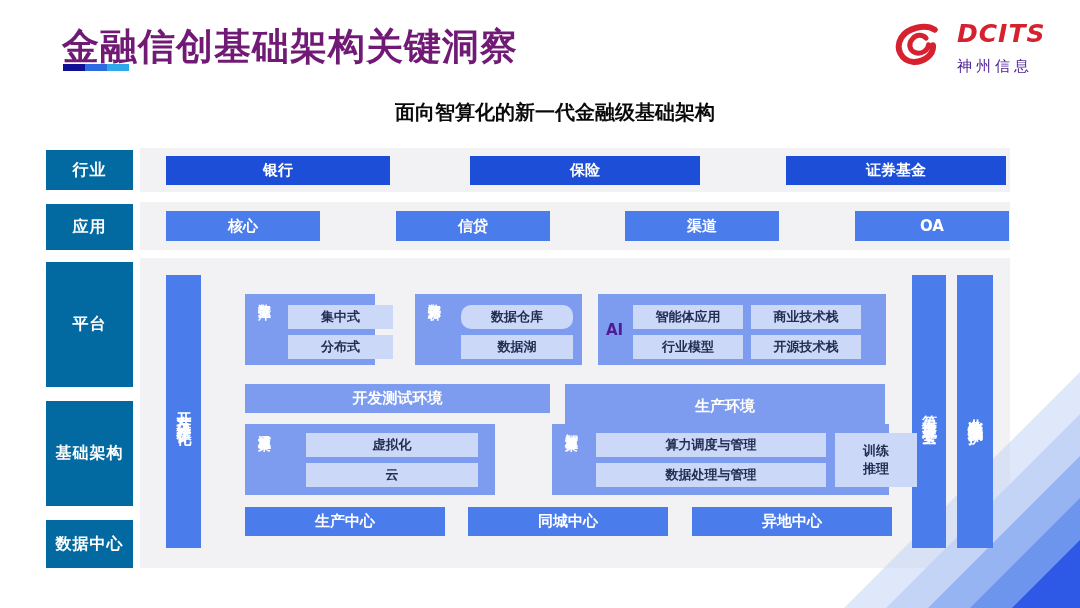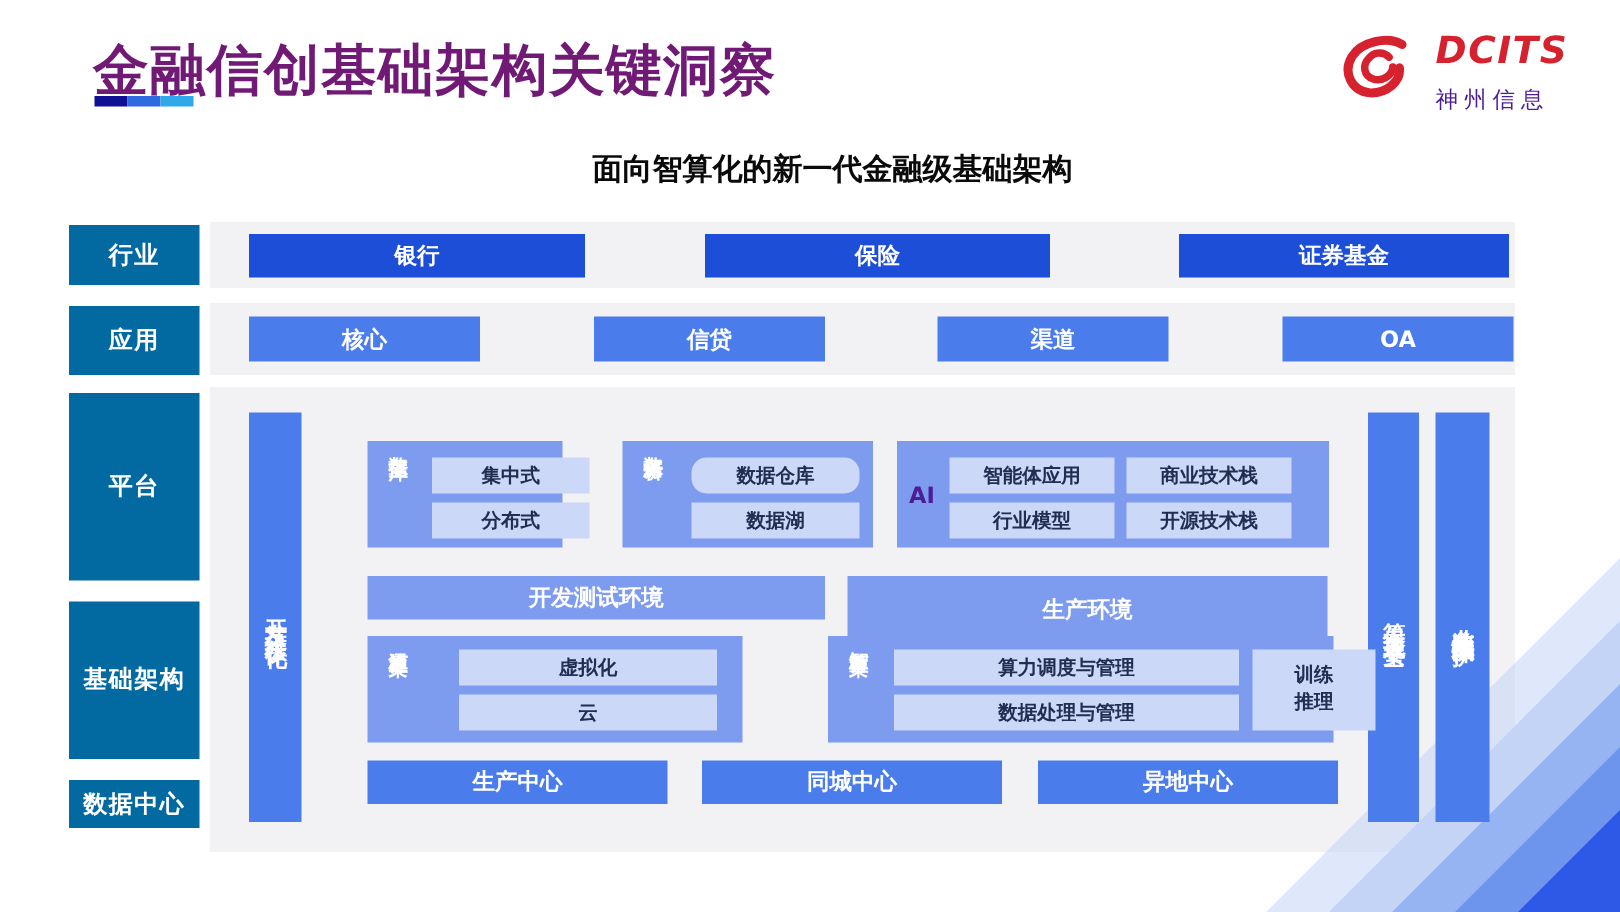--- a/index.html
+++ b/index.html
@@ -102,21 +102,21 @@
   <div class="abs stripe s1"></div>
   <div class="abs stripe s2"></div>
   <div class="abs stripe s3"></div>
   <div class="abs stripe s4"></div>
   <div class="abs stripe s5"></div>
 
   <div class="abs layer-lbl" style="top:150px;height:40px;">行业</div>
   <div class="abs layer-lbl" style="top:204px;height:46px;">应用</div>
   <div class="abs layer-lbl" style="top:262px;height:125px;">平台</div>
   <div class="abs layer-lbl" style="top:401px;height:105px;">基础架构</div>
-  <div class="abs layer-lbl" style="top:520px;height:32px;">数据中心</div>
+  <div class="abs layer-lbl" style="top:520px;height:48px;">数据中心</div>
 
   <div class="abs btn1" style="left:166px;top:156px;width:224px;height:29px;">银行</div>
   <div class="abs btn1" style="left:470px;top:156px;width:230px;height:29px;">保险</div>
   <div class="abs btn1" style="left:786px;top:156px;width:220px;height:29px;">证券基金</div>
 
   <div class="abs btn2" style="left:166px;top:211px;width:154px;height:30px;">核心</div>
   <div class="abs btn2" style="left:396px;top:211px;width:154px;height:30px;">信贷</div>
   <div class="abs btn2" style="left:625px;top:211px;width:154px;height:30px;">渠道</div>
   <div class="abs btn2" style="left:855px;top:211px;width:154px;height:30px;">OA</div>
 

